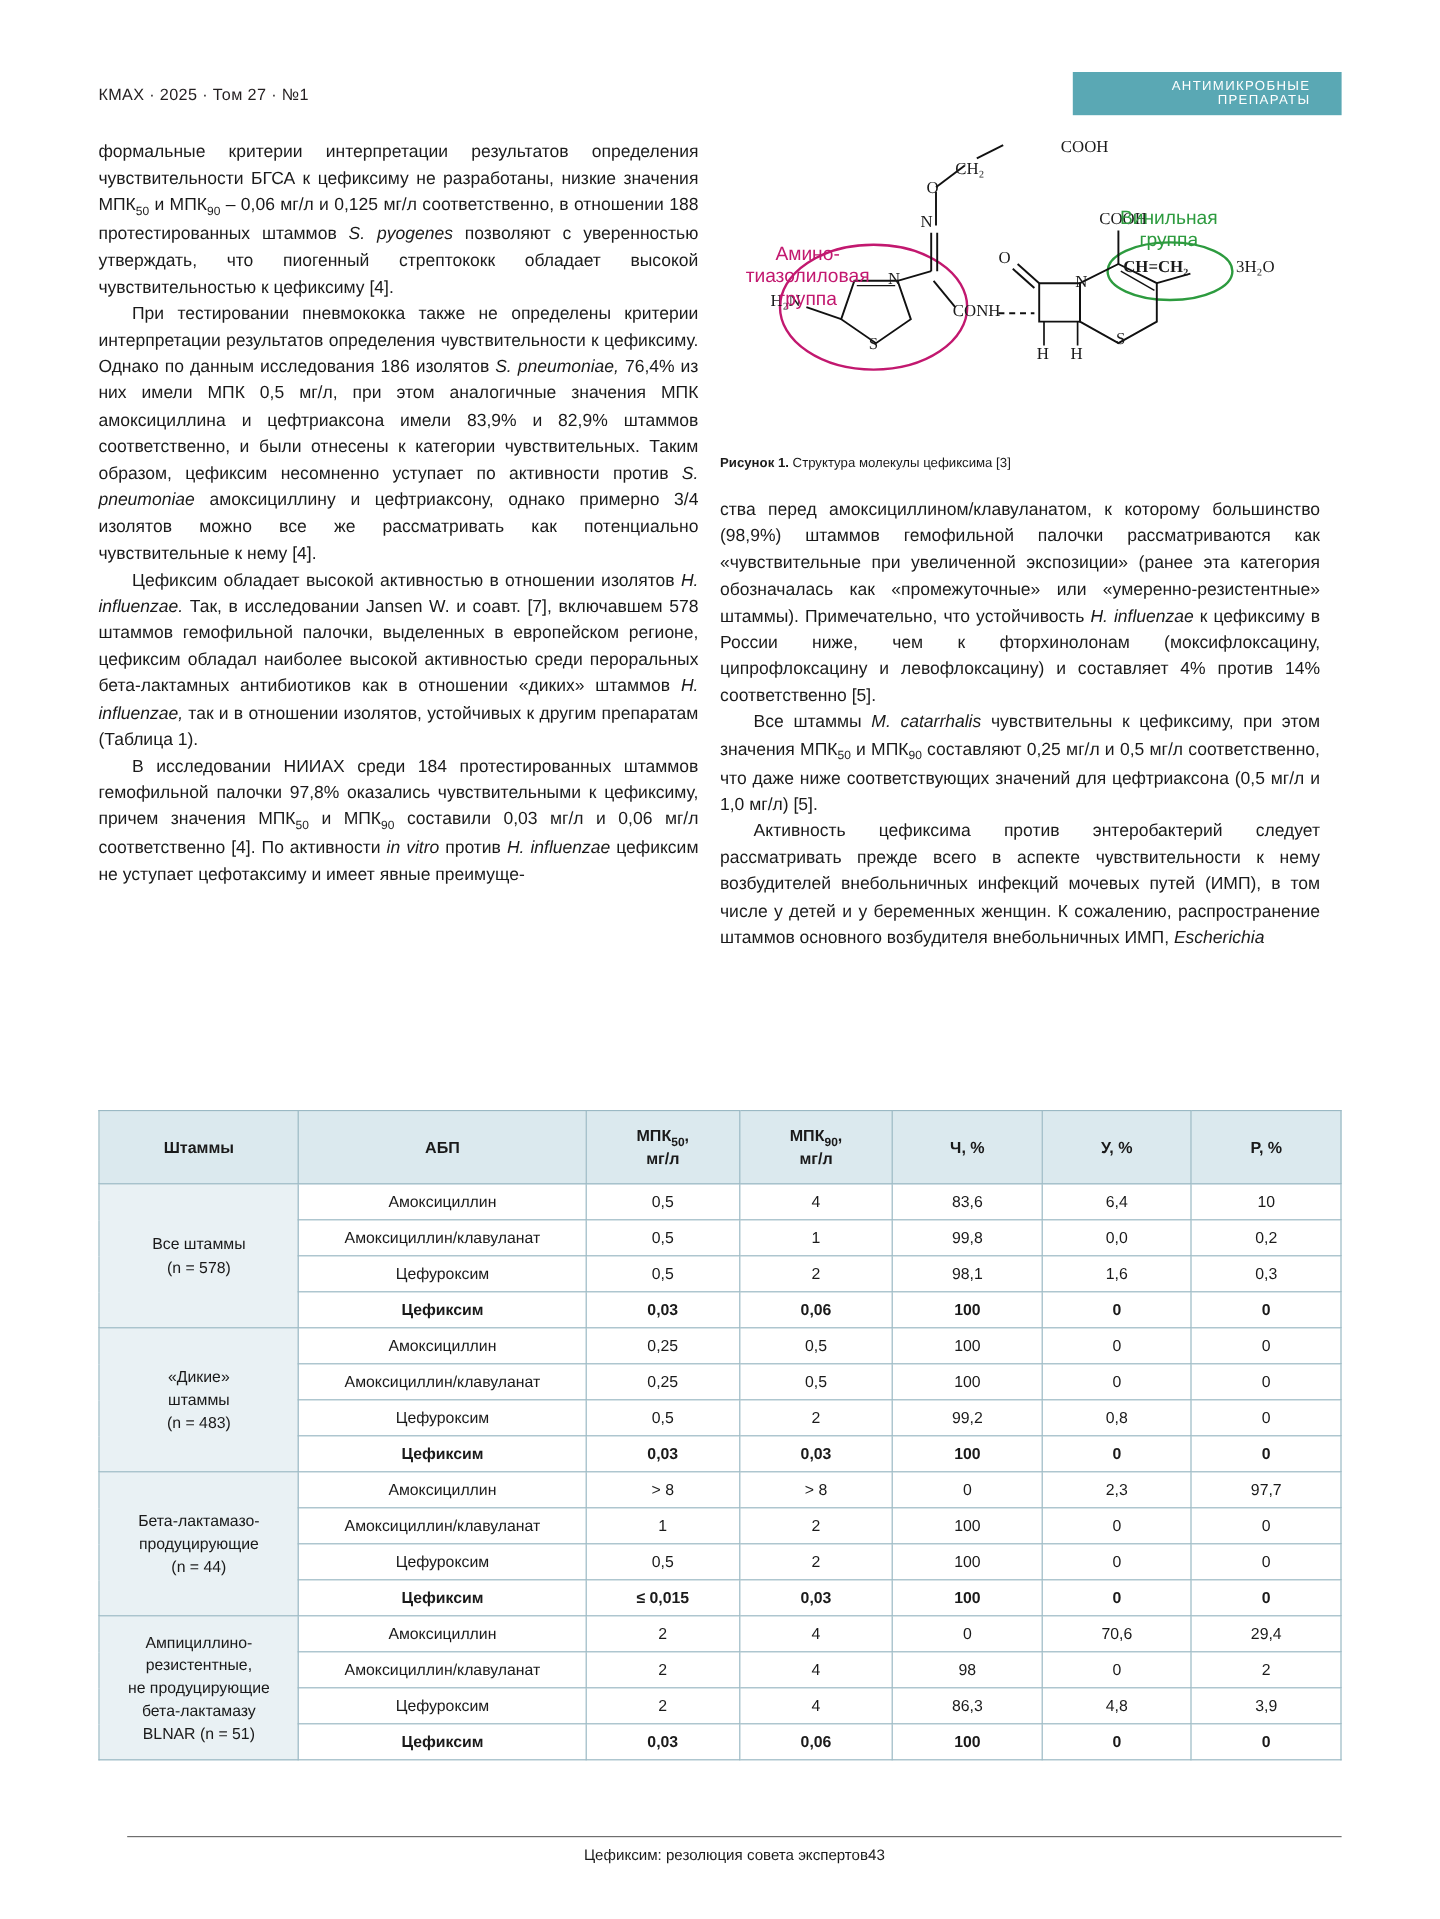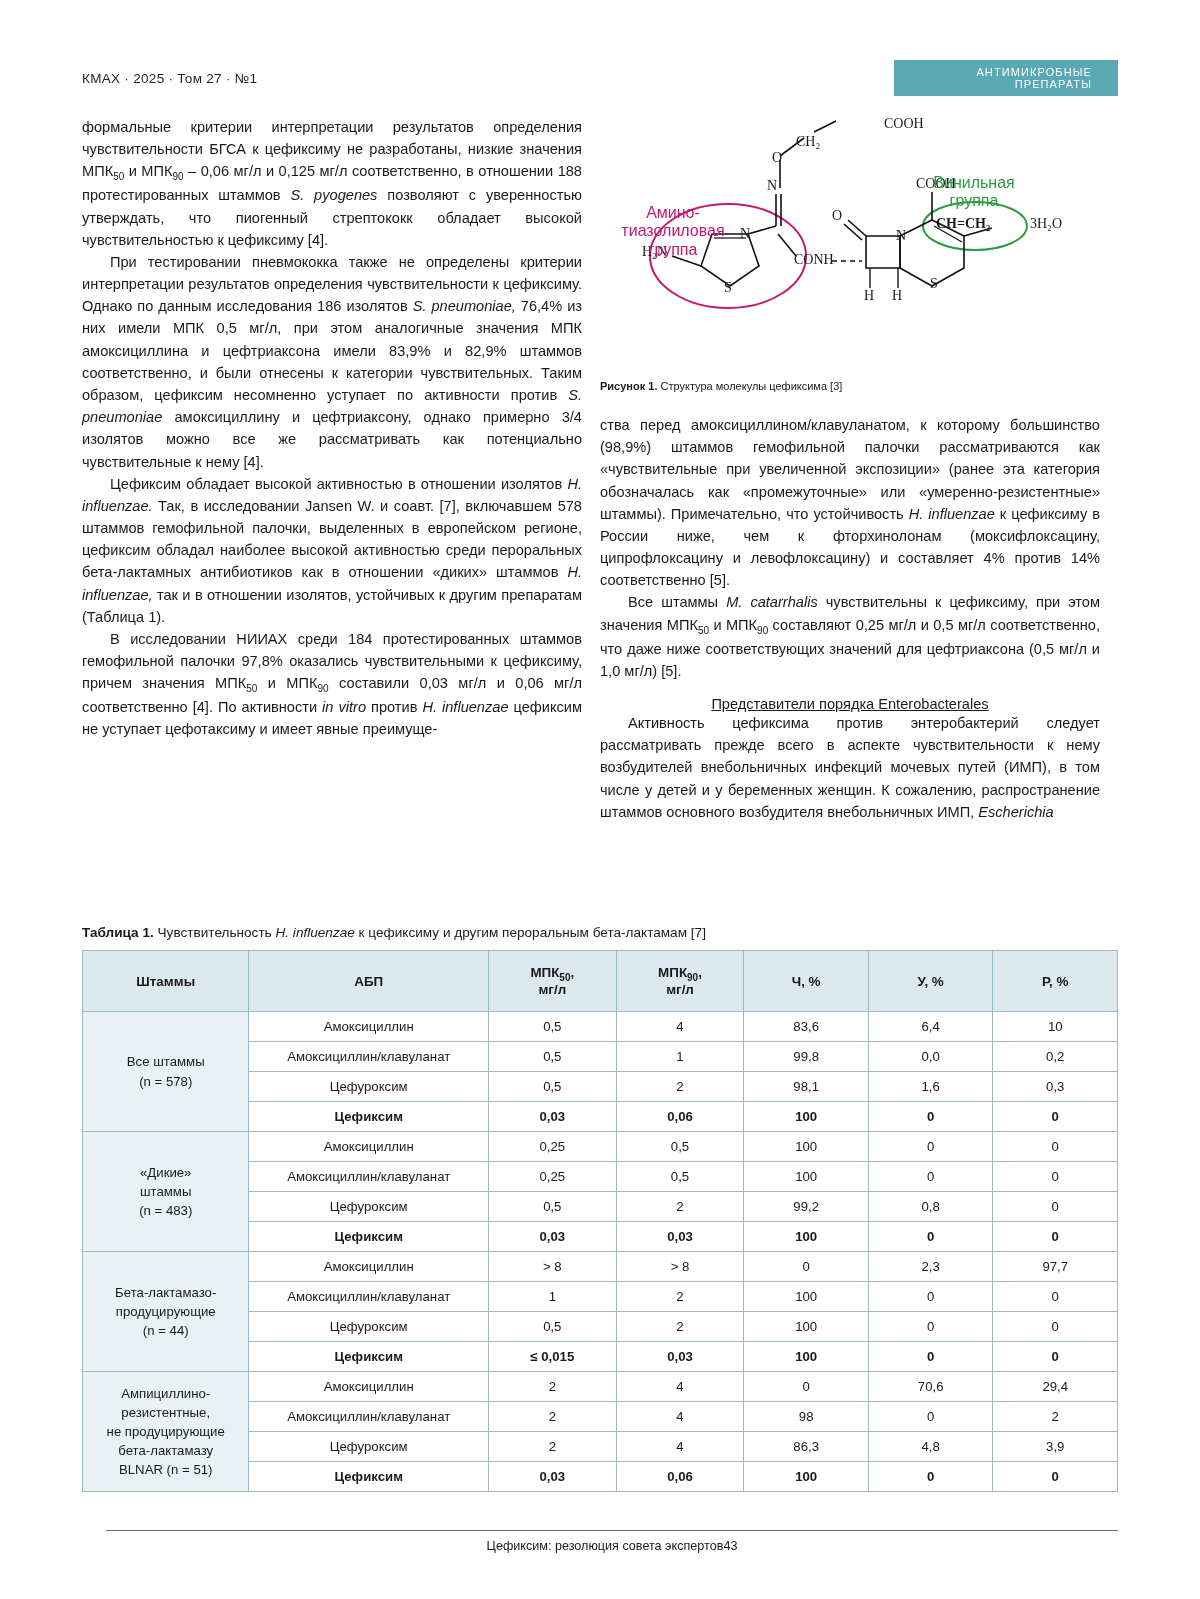--- a/index.html
+++ b/index.html
@@ -241,30 +241,25 @@
         <span class="lbl green" style="left:330px; top:58px; width:88px;">Винильная<br>группа</span>
       </div>
 
       <div class="fig-caption">
         <b>Рисунок 1.</b>
         <span>Структура молекулы цефиксима [3]</span>
       </div>
 
       <p class="body noindent" style="margin-top:22px;">ства перед амоксициллином/клавуланатом, к которому большинство (98,9%) штаммов гемофильной палочки рассматриваются как «чувствительные при увеличенной экспозиции» (ранее эта категория обозначалась как «промежуточные» или «умеренно-резистентные» штаммы). Примечательно, что устойчивость <i>H. influenzae</i> к цефиксиму в России ниже, чем к фторхинолонам (моксифлоксацину, ципрофлоксацину и левофлоксацину) и составляет 4% против 14% соответственно [5].</p>
       <p class="body">Все штаммы <i>M. catarrhalis</i> чувствительны к цефиксиму, при этом значения МПК<sub>50</sub> и МПК<sub>90</sub> составляют 0,25 мг/л и 0,5 мг/л соответственно, что даже ниже соответствующих значений для цефтриаксона (0,5 мг/л и 1,0 мг/л) [5].</p>
-      <p class="subhead">Представители порядка Enterobacterales</p>
       <p class="body">Активность цефиксима против энтеробактерий следует рассматривать прежде всего в аспекте чувствительности к нему возбудителей внебольничных инфекций мочевых путей (ИМП), в том числе у детей и у беременных женщин. К сожалению, распространение штаммов основного возбудителя внебольничных ИМП, <i>Escherichia</i></p>
     </div>
   </div>
 
   <div class="table-wrap">
-    <div class="table-title">
-      <b>Таблица 1.</b>
-      <span>Чувствительность <i>H. influenzae</i> к цефиксиму и другим пероральным бета-лактамам [7]</span>
-    </div>
 
     <table class="data">
       <thead>
         <tr>
           <th class="col-strain">Штаммы</th>
           <th class="col-abp">АБП</th>
           <th class="col-num">МПК<sub>50</sub>,<br>мг/л</th>
           <th class="col-num">МПК<sub>90</sub>,<br>мг/л</th>
           <th class="col-pct">Ч, %</th>
           <th class="col-pct">У, %</th>

